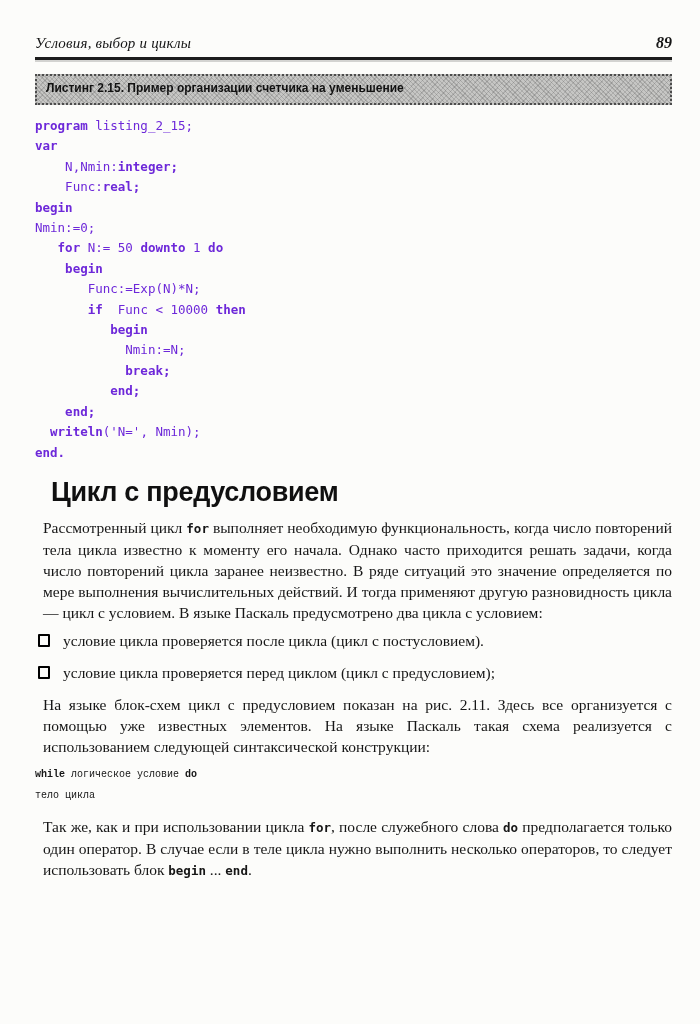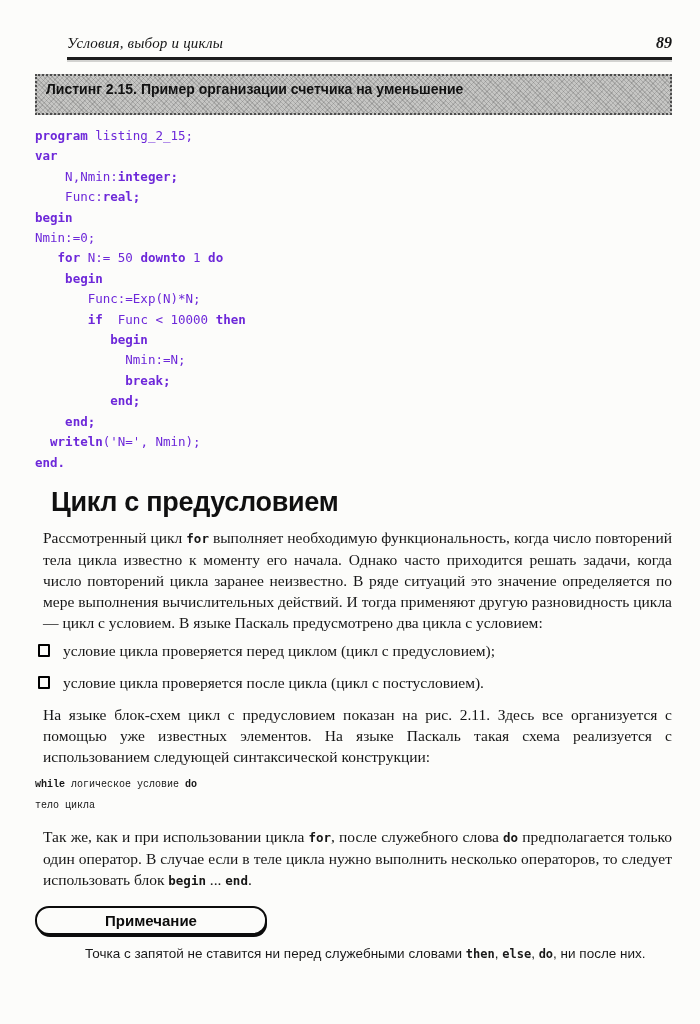--- a/index.html
+++ b/index.html
@@ -13,41 +13,40 @@
     overflow:hidden;
     color:#161616;
     font-family:"Liberation Serif",serif;
   }
   
   .pg-header{
     display:flex;justify-content:space-between;align-items:flex-end;
     padding-bottom:5px;
     border-bottom:3px solid #1d1d1d;
     box-shadow:0 2px 0 rgba(0,0,0,0.16);
-    margin-left:32px;
   }
   .running-title{
     font-style:italic;font-size:15px;letter-spacing:0.2px;
     font-family:"Liberation Serif",serif;
   }
   .page-number{
     font-style:italic;font-weight:bold;font-size:16px;
     font-family:"Liberation Serif",serif;
   }
   
   .listing-bar{
     margin-top:14px;
-    padding:5px 9px 16px 9px;
+    padding:5px 9px 8px 9px;
     background-color:#c6c6c4;
     background-image:
       repeating-linear-gradient(45deg, rgba(70,70,70,.22) 0 1px, transparent 1px 3px),
       repeating-linear-gradient(-47deg, rgba(60,60,60,.18) 0 1px, transparent 1px 4px);
     border:2px dotted #4c4c4c;
     font-family:"Liberation Sans",sans-serif;
-    font-weight:bold;font-size:14px;color:#111;
+    font-weight:bold;font-size:12px;color:#111;
   }
   
   pre.code{
     margin:11px 0 0 0;
     font-family:"DejaVu Sans Mono",monospace;
     font-size:12.5px;line-height:20.4px;
     color:#6d28d9;
     white-space:pre;
   }
   pre.code .b,.syntax .b{font-weight:bold;}
@@ -134,35 +133,31 @@
 <span class="b">end.</span>
 </pre>
 
   <h1 class="section-title">Цикл с предусловием</h1>
 
   <p class="body"><span>Рассмотренный цикл </span><span class="m">for</span><span> выполняет необходимую функциональность, когда число повторений тела цикла известно к моменту его начала. Однако часто приходится решать задачи, когда число повторений цикла заранее неизвестно. В ряде ситуаций это значение определяется по мере выполнения вычислительных действий. И тогда применяют другую разновидность цикла — цикл с условием. В языке Паскаль предусмотрено два цикла с условием:</span></p>
 
   <ul class="bullets">
       <li>
         <span class="sq"></span>
-        <span>условие цикла проверяется перед циклом (цикл с предусловием);</span>
+        <span>условие цикла проверяется после цикла (цикл с постусловием).</span>
       </li>
       <li>
         <span class="sq"></span>
-        <span>условие цикла проверяется после цикла (цикл с постусловием).</span>
+        <span>условие цикла проверяется перед циклом (цикл с предусловием);</span>
       </li>
     </ul>
 
   <p class="body">На языке блок-схем цикл с предусловием показан на рис. 2.11. Здесь все организуется с помощью уже известных элементов. На языке Паскаль такая схема реализуется с использованием следующей синтаксической конструкции:</p>
 
   <div class="syntax"><span class="b">while</span><span> логическое условие </span><span class="b">do</span>
 <span>тело цикла</span>
 </div>
 
   <p class="body"><span>Так же, как и при использовании цикла </span><span class="m">for</span><span>, после служебного слова </span><span class="m">do</span><span> предполагается только один оператор. В случае если в теле цикла нужно выполнить несколько операторов, то следует использовать блок </span><span class="m">begin</span><span> ... </span><span class="m">end</span><span>.</span></p>
 
-  <div class="note">
-    <div class="note-pill">Примечание</div>
-    <p class="note-text"><span>Точка с запятой не ставится ни перед служебными словами </span><span class="m">then</span><span>, </span><span class="m">else</span><span>, </span><span class="m">do</span><span>, ни после них.</span></p>
-  </div>
 
 
 </div>
 
 </body></html>

